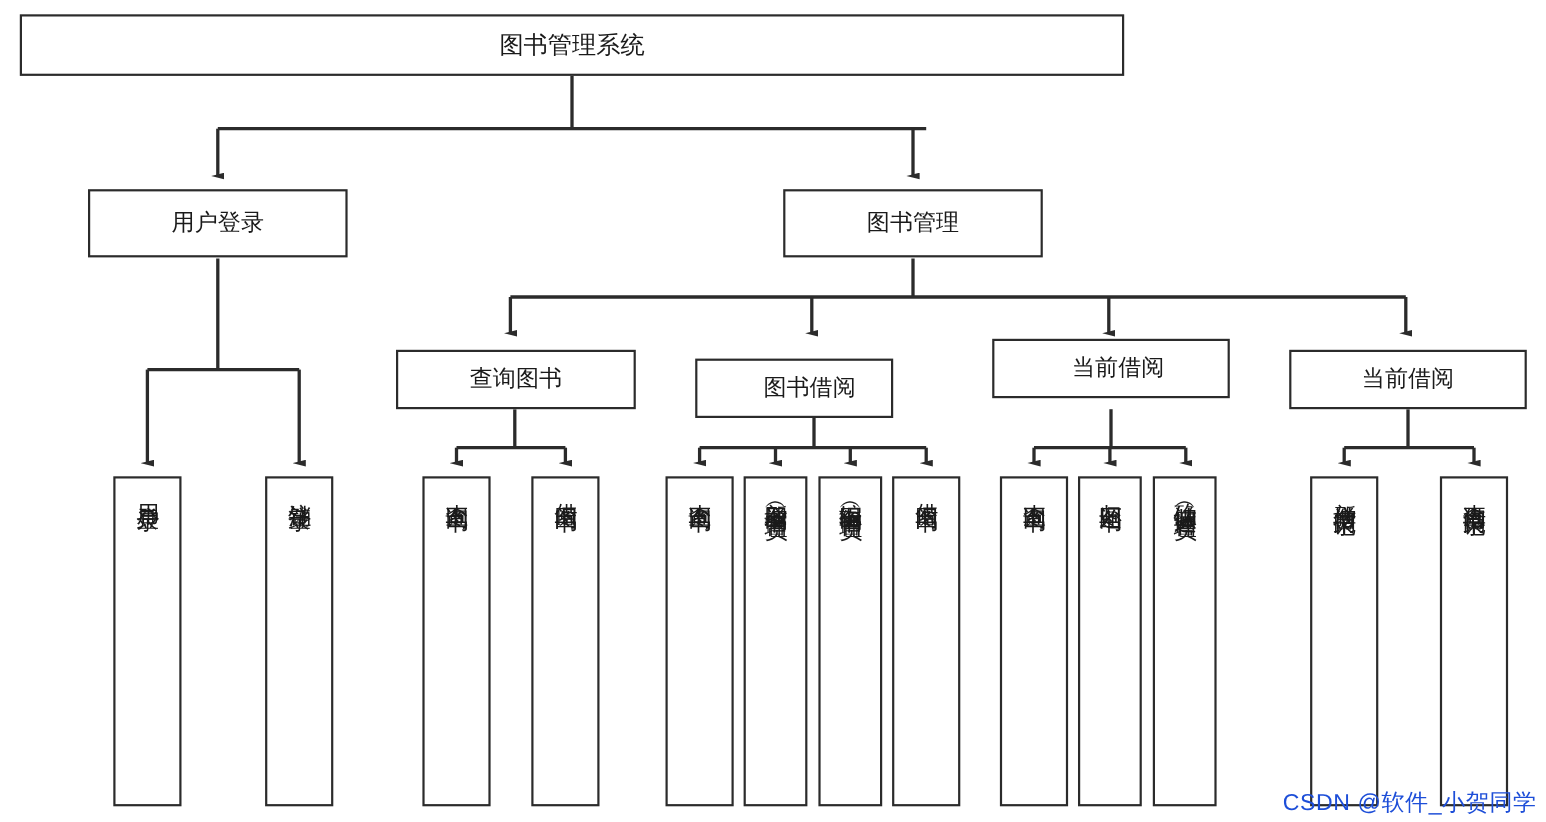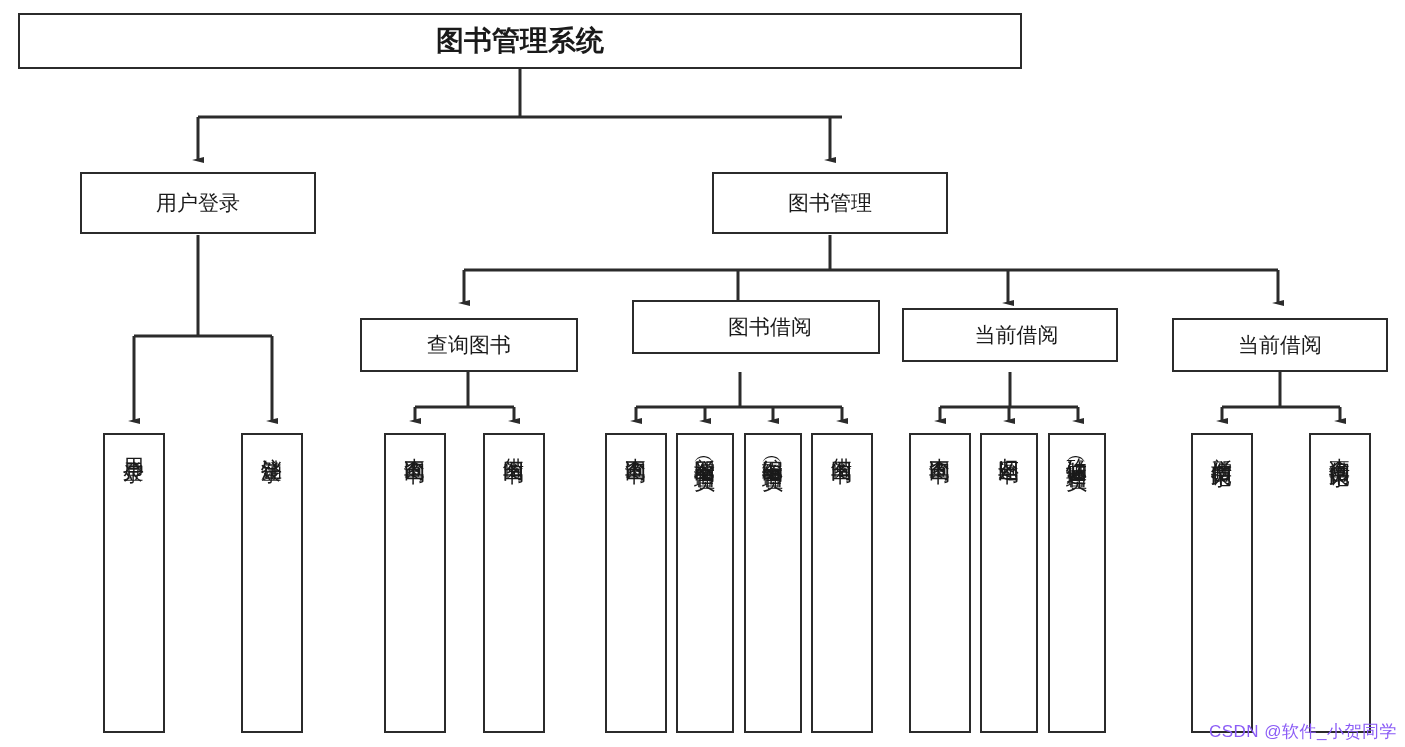--- a/index.html
+++ b/index.html
@@ -40,41 +40,40 @@
   .node-label {
     color: #1a1a1a;
     line-height: 1.18;
     text-align: center;
     white-space: nowrap;
   }
   .node.horiz .node-label {
     font-size: 21px;
   }
   .node.root .node-label {
-    font-size: 28px;
-    font-weight: bold;
+    font-size: 22px;
   }
   .node.vert {
     align-items: flex-start;
     justify-content: center;
     padding-top: 6px;
   }
   .node.vert .node-label {
     writing-mode: vertical-rl;
     text-orientation: upright;
     font-size: 21px;
     letter-spacing: 2px;
     line-height: 1;
   }
   .watermark {
     position: absolute;
     right: 8px;
     bottom: 4px;
-    font-size: 17px;
-    color: #8b5cf6;
+    font-size: 21px;
+    color: #1d4ed8;
     letter-spacing: 0.5px;
     white-space: nowrap;
   }
 </style>
 </head>
 <body>
 
 <div id="diagram-root">
 
   <svg class="wires" viewBox="0 0 1405 747">
@@ -136,21 +135,21 @@
   </div>
 
   <div class="node horiz" style="left:712px; top:172px; width:236px; height:62px;">
     <span class="node-label">图书管理</span>
   </div>
 
   <div class="node horiz" style="left:360px; top:318px; width:218px; height:54px;">
     <span class="node-label">查询图书</span>
   </div>
 
-  <div class="node horiz" style="left:632px; top:300px; width:248px; height:54px;padding-left:28px;">
+  <div class="node horiz" style="left:632px; top:326px; width:180px; height:54px;padding-left:28px;">
     <span class="node-label">图书借阅</span>
   </div>
 
   <div class="node horiz" style="left:902px; top:308px; width:216px; height:54px;padding-left:13px;">
     <span class="node-label">当前借阅</span>
   </div>
 
   <div class="node horiz" style="left:1172px; top:318px; width:216px; height:54px;">
     <span class="node-label">当前借阅</span>
   </div>

